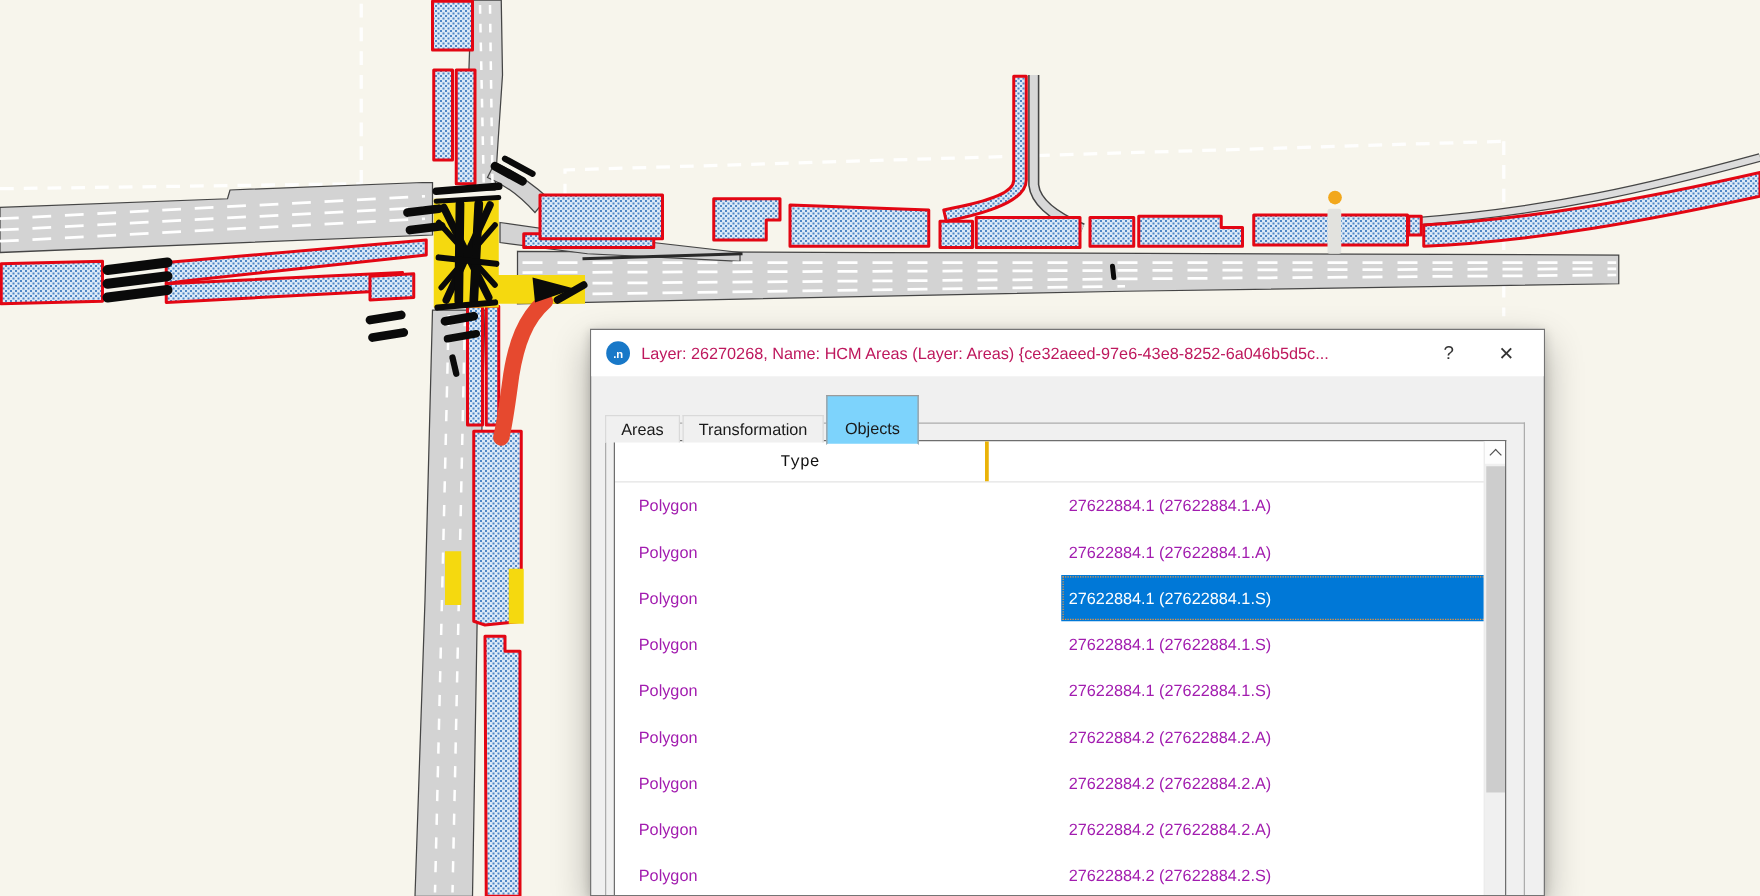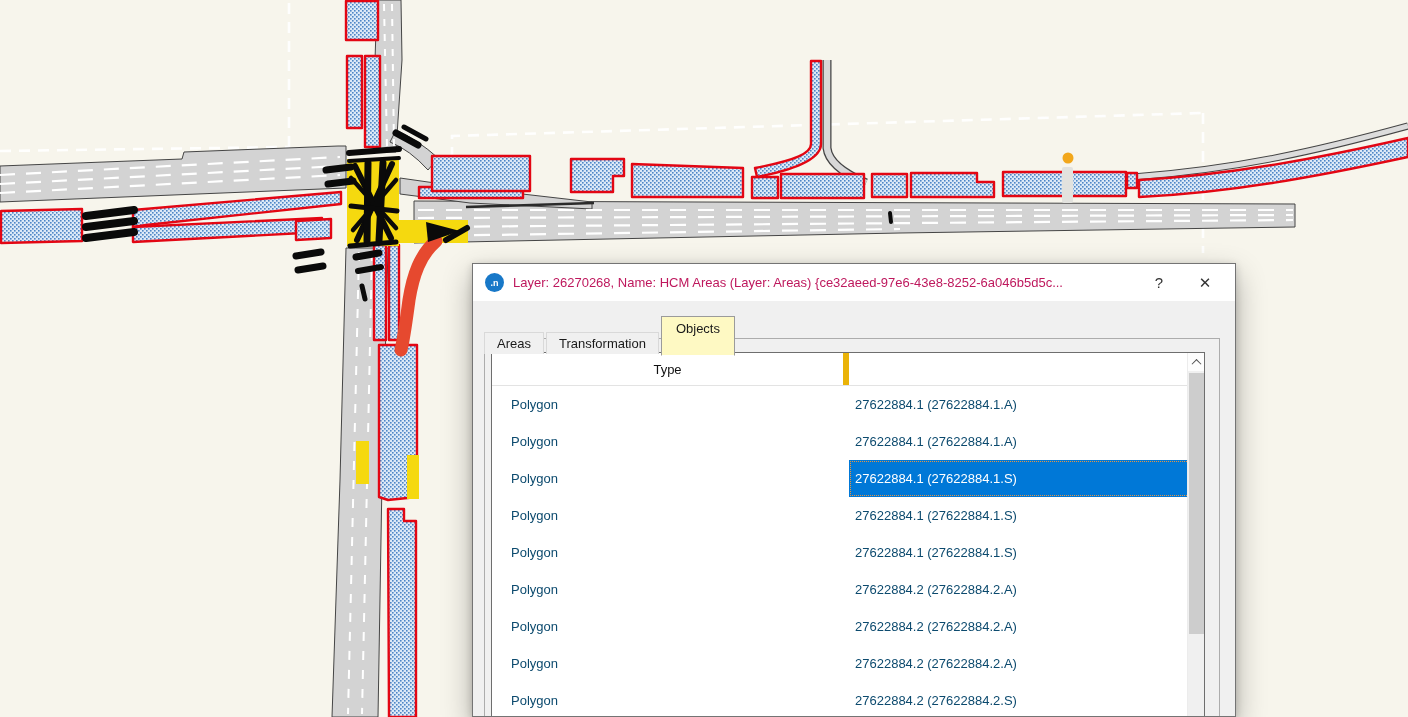--- a/index.html
+++ b/index.html
@@ -37,45 +37,45 @@
 
   
   .tabstrip {
     position:absolute; left:11px; top:52px; display:flex; align-items:flex-end; z-index:3;
   }
   .tab {
     background:#F0F0F0; border:1px solid #D9D9D9; border-bottom:none;
     padding:3px 12px 3px 12px; margin-right:2px; font-size:13px; color:#1a1a1a; height:22px;
   }
   .tab.active {
-    background:#fef9c3; border:1px solid #9B9B9B; border-bottom:1px solid #FFFFFF;
-    padding:4px 14px 4px 14px; height:40px; margin-bottom:-2px; position:relative; z-index:4;
+    background:#7dd3fc; border:1px solid #9B9B9B; border-bottom:1px solid #FFFFFF;
+    padding:18px 14px 4px 14px; height:40px; margin-bottom:-2px; position:relative; z-index:4;
   }
   .tabpage {
     position:absolute; left:11px; right:15px; top:74px; bottom:0;
     border:1px solid #ACACAC; border-bottom:none; background:#F0F0F0;
   }
 
   
   .obj-table {
     position:absolute; left:6px; right:14px; top:13px; bottom:0;
     background:#FFFFFF; border:1px solid #6E6E6E; border-bottom:none; overflow:hidden;
   }
   .thead { display:flex; height:33px; border-bottom:1px solid #E3E3E3; }
   .th { display:flex; align-items:center; justify-content:center; font-size:13px; color:#111; }
-  .th-type { width:357px; border-right:6px solid #eab308; }
+  .th-type { width:299px; border-right:3px solid #eab308;font-family:Liberation Mono, monospace; }
   .th-name { flex:1; margin-right:17px; font-weight:bold; position:relative; }
   .sort-chevron {
     position:absolute; top:3px; left:50%; margin-left:-5px;
     width:8px; height:8px; border-left:1.6px solid #555; border-top:1.6px solid #555;
     transform:rotate(45deg);
   }
   .tbody { }
   .trow { display:flex; height:37px; align-items:stretch; }
-  .cell { display:flex; align-items:center; font-size:13px; color:#0c4a6e; }
+  .cell { display:flex; align-items:center; font-size:13px; color:#a21caf; }
   .cell-type { width:357px; padding-left:19px; }
   .cell-name { width:341px; padding-left:6px; }
   .cell-name.selected {
     background:#0078D7; color:#FFFFFF;
     outline:1.5px dotted #E8953F; outline-offset:-2px;
   }
 
   
   .vscroll {
     position:absolute; top:0; right:0; bottom:0; width:17px; background:#F0F0F0;

